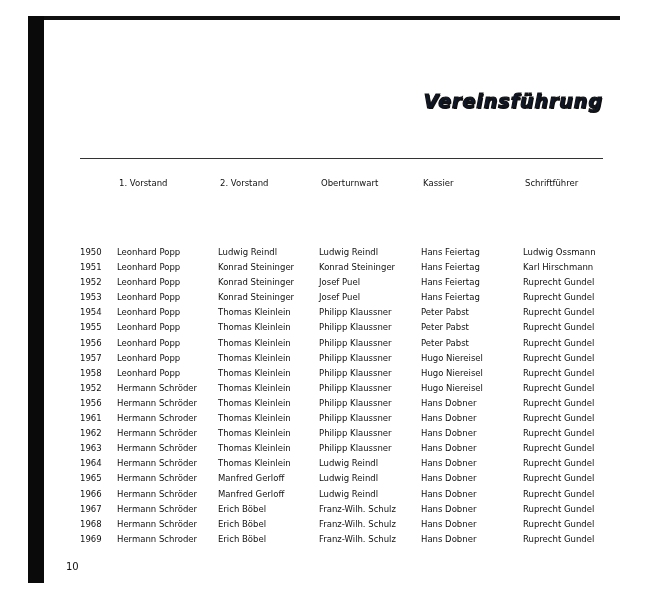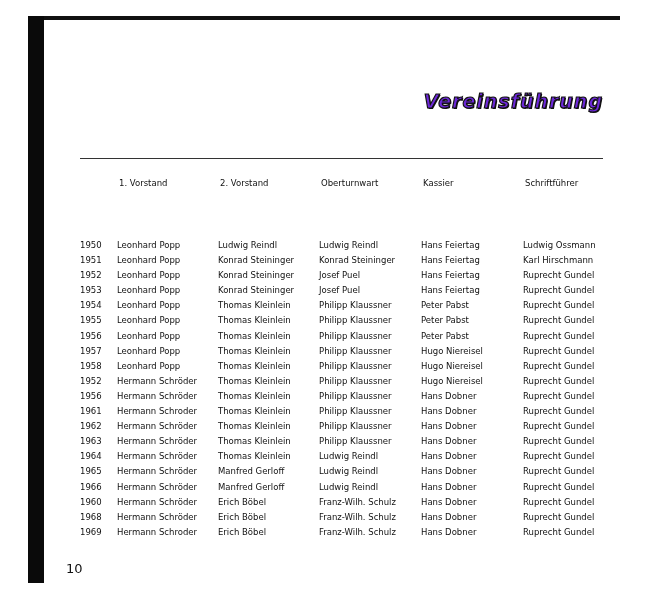--- a/index.html
+++ b/index.html
@@ -1,33 +1,33 @@
 <!DOCTYPE html>
 <html><head>
   <meta charset="utf-8">
   <style>
     html, body { margin: 0; padding: 0; background: #ffffff; }
     body { width: 649px; height: 599px; position: relative; overflow: hidden; font-family: "DejaVu Sans", sans-serif; color: #111; }
     .top-rule { position: absolute; left: 28px; top: 16px; width: 592px; height: 4px; background: #111; }
     .left-bar { position: absolute; left: 28px; top: 16px; width: 16px; height: 567px; background: #0a0a0a; }
     .title-block { position: absolute; right: 46px; top: 88px; text-align: right; }
-    .title-line { font-family: "DejaVu Sans", sans-serif; font-weight: bold; font-style: italic; font-size: 19px; letter-spacing: 1px; color: #6d28d9; -webkit-text-stroke: 1.2px #111; text-shadow: 1px 1px 0 #111; line-height: 26px; }
+    .title-line { font-family: "DejaVu Sans", sans-serif; font-weight: bold; font-style: italic; font-size: 19px; letter-spacing: 1px; color: #0f172a; -webkit-text-stroke: 1.2px #111; text-shadow: 1px 1px 0 #111; line-height: 26px; }
     .title-years { font-style: normal; letter-spacing: 0px; }
     .mid-rule { position: absolute; left: 80px; top: 158px; width: 523px; height: 1px; background: #333; }
     .header-row { position: absolute; top: 178px; left: 2px; width: 649px; height: 14px; font-size: 8.5px; }
     .col { position: absolute; white-space: nowrap; }
     .c0 { left: 80px; }
     .c1 { left: 117px; }
     .c2 { left: 218px; }
     .c3 { left: 319px; }
     .c4 { left: 421px; }
     .c5 { left: 523px; }
-    .rows { position: absolute; top: 239px; left: 0; width: 538px; }
+    .rows { position: absolute; top: 246px; left: 0; width: 538px; }
     .row { position: relative; height: 15.1px; font-size: 8.5px; line-height: 12px; }
-    .page-number { position: absolute; left: 66px; top: 561px; font-size: 13px; }
+    .page-number { position: absolute; left: 66px; top: 561px; font-size: 10px; }
   </style>
 </head>
 <body>
 
 <div class="top-rule"></div>
 <div class="left-bar"></div>
 
 <div class="title-block">
   <div class="title-line">Vereinsführung</div>
 </div>
@@ -173,21 +173,21 @@
     </div>
     <div class="row">
       <span class="col c0">1966</span>
       <span class="col c1">Hermann Schröder</span>
       <span class="col c2">Manfred Gerloff</span>
       <span class="col c3">Ludwig Reindl</span>
       <span class="col c4">Hans Dobner</span>
       <span class="col c5">Ruprecht Gundel</span>
     </div>
     <div class="row">
-      <span class="col c0">1960</span>
+      <span class="col c0">1967</span>
       <span class="col c1">Hermann Schröder</span>
       <span class="col c2">Erich Böbel</span>
       <span class="col c3">Franz-Wilh. Schulz</span>
       <span class="col c4">Hans Dobner</span>
       <span class="col c5">Ruprecht Gundel</span>
     </div>
     <div class="row">
       <span class="col c0">1968</span>
       <span class="col c1">Hermann Schröder</span>
       <span class="col c2">Erich Böbel</span>

